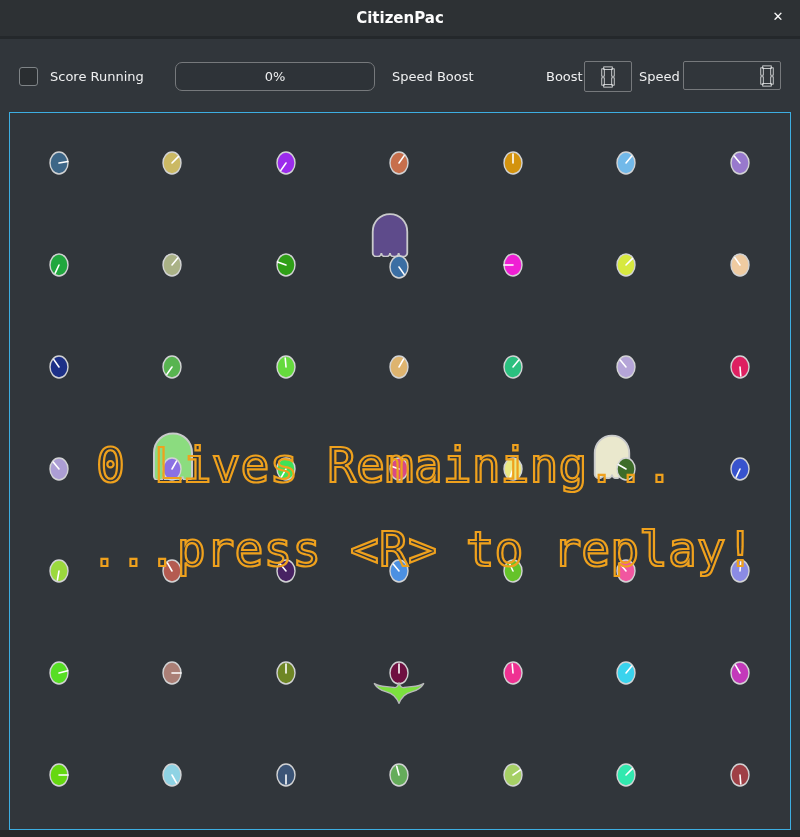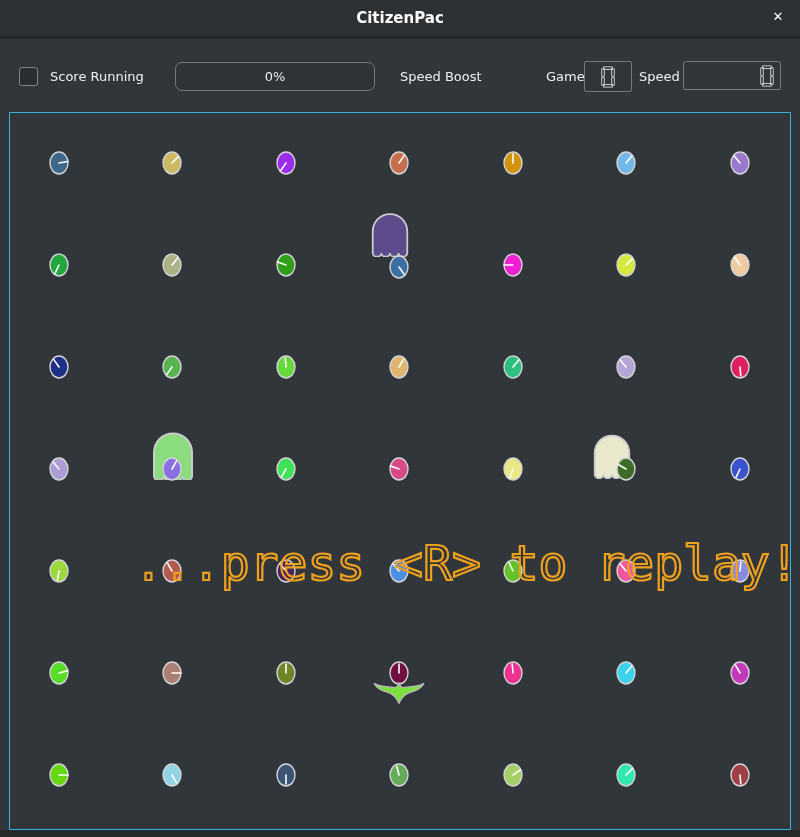--- a/index.html
+++ b/index.html
@@ -25,21 +25,21 @@
     position:absolute;left:19px;top:28px;width:17px;height:17px;
     border:1px solid #7f8487;border-radius:3px;background:#2a2e31;
   }
   .lbl{position:absolute;font-size:13px;color:#eff0f1;white-space:nowrap;}
   .lbl-running{left:50px;top:30px;}
   .progressbar{
     position:absolute;left:175px;top:23px;width:198px;height:27px;
     border:1px solid #76797c;border-radius:7px;background:#2e3338;
     display:flex;align-items:center;justify-content:center;font-size:13px;color:#eff0f1;
   }
-  .lbl-boost{left:400px;top:30px;}
+  .lbl-boost{left:392px;top:30px;}
   .lbl-lives{left:546px;top:30px;}
   .lbl-score{left:639px;top:30px;}
   .lcd{
     position:absolute;top:22px;height:29px;border:1px solid #76797c;border-radius:2px;
     background:#31363b;display:flex;align-items:center;
   }
   .lcd-lives{left:584px;width:46px;justify-content:center;}
   .lcd-score{left:683px;width:98px;justify-content:flex-end;padding-right:6px;box-sizing:border-box;}
   
   .game-field{
@@ -51,41 +51,41 @@
   .sprite.ghost{z-index:1;}
   .sprite.dot{z-index:2;}
   .sprite.player{z-index:2;}
   .overlay-text{
     position:absolute;z-index:3;white-space:pre;
     font-family:"DejaVu Sans Mono","Liberation Mono",monospace;
     font-size:48px;color:transparent;
     -webkit-text-stroke:2.2px #efa11d;
   }
   .overlay-line1{left:96px;top:437px;}
-  .overlay-line2{left:90px;top:535px;margin-left:44px;}
+  .overlay-line2{left:90px;top:521px;}
   .bottom-edge{position:absolute;left:0;bottom:0;width:800px;height:7px;background:#26292a;}
 </style>
 </head>
 <body>
 
 <div class="window">
 
   <div class="titlebar">
     <span class="title">CitizenPac</span>
     <span class="close-btn">✕</span>
   </div>
 
   <div class="toolbar">
     <span class="checkbox"></span>
     <span class="lbl lbl-running">Score Running</span>
     <div class="progressbar">
       <span>0%</span>
     </div>
     <span class="lbl lbl-boost">Speed Boost</span>
-    <span class="lbl lbl-lives">Game</span>
+    <span class="lbl lbl-lives">Boost</span>
     <div class="lcd lcd-lives">
         <svg viewBox="0 0 18 28" width="14" height="22">
           <rect x="3.5" y="1" width="11" height="3.2" fill="none" stroke="#eff0f1" stroke-width="1"></rect>
           <rect x="1" y="3.5" width="3.2" height="9.5" fill="none" stroke="#eff0f1" stroke-width="1"></rect>
           <rect x="13.8" y="3.5" width="3.2" height="9.5" fill="none" stroke="#eff0f1" stroke-width="1"></rect>
           <rect x="1" y="15" width="3.2" height="9.5" fill="none" stroke="#eff0f1" stroke-width="1"></rect>
           <rect x="13.8" y="15" width="3.2" height="9.5" fill="none" stroke="#eff0f1" stroke-width="1"></rect>
           <rect x="3.5" y="23.8" width="11" height="3.2" fill="none" stroke="#eff0f1" stroke-width="1"></rect>
         </svg>
       </div>
@@ -308,16 +308,17 @@
           <path d="M3 44.3 L3 21 C3 9.7 11.3 1.5 22 1.5 C32.7 1.5 41 9.7 41 21 L41 44.3 A4.75 4.2 0 0 1 31.5 44.3 A4.75 4.2 0 0 1 22 44.3 A4.75 4.2 0 0 1 12.5 44.3 A4.75 4.2 0 0 1 3 44.3 Z" fill="#8bdc7f" stroke="#c9cacb" stroke-width="2"></path>
         </svg></div>
       <div class="sprite ghost" style="left: 592px; top: 433px;"><svg viewBox="0 0 44 48" width="40" height="46">
           <path d="M3 44.3 L3 21 C3 9.7 11.3 1.5 22 1.5 C32.7 1.5 41 9.7 41 21 L41 44.3 A4.75 4.2 0 0 1 31.5 44.3 A4.75 4.2 0 0 1 22 44.3 A4.75 4.2 0 0 1 12.5 44.3 A4.75 4.2 0 0 1 3 44.3 Z" fill="#eae8cd" stroke="#c9cacb" stroke-width="2"></path>
         </svg></div>
       <div class="sprite player" style="left: 371px; top: 682px;"><svg viewBox="0 0 56 24" width="56" height="22">
           <path d="M28 1 C27 4.5 25 6.5 22.5 6 C15 4.5 6 5.5 0.8 1.5 C4.5 7.5 9.5 9.5 13.5 10.5 C17.5 11.5 20 12.5 22.5 15 C25 17.5 27 20.5 28 23.3 C29 20.5 31 17.5 33.5 15 C36 12.5 38.5 11.5 42.5 10.5 C46.5 9.5 51.5 7.5 55.2 1.5 C50 5.5 41 4.5 33.5 6 C31 6.5 29 4.5 28 1 Z" fill="#7ce03e" stroke="#b7b8b9" stroke-width="1.5"></path>
         </svg></div>
     </div>
 
+  <div class="overlay-text overlay-line1">0 Lives Remaining...</div>
   <div class="overlay-text overlay-line2">...press &lt;R&gt; to replay!</div>
 
   <div class="bottom-edge"></div>
 </div>
 
 </body></html>

